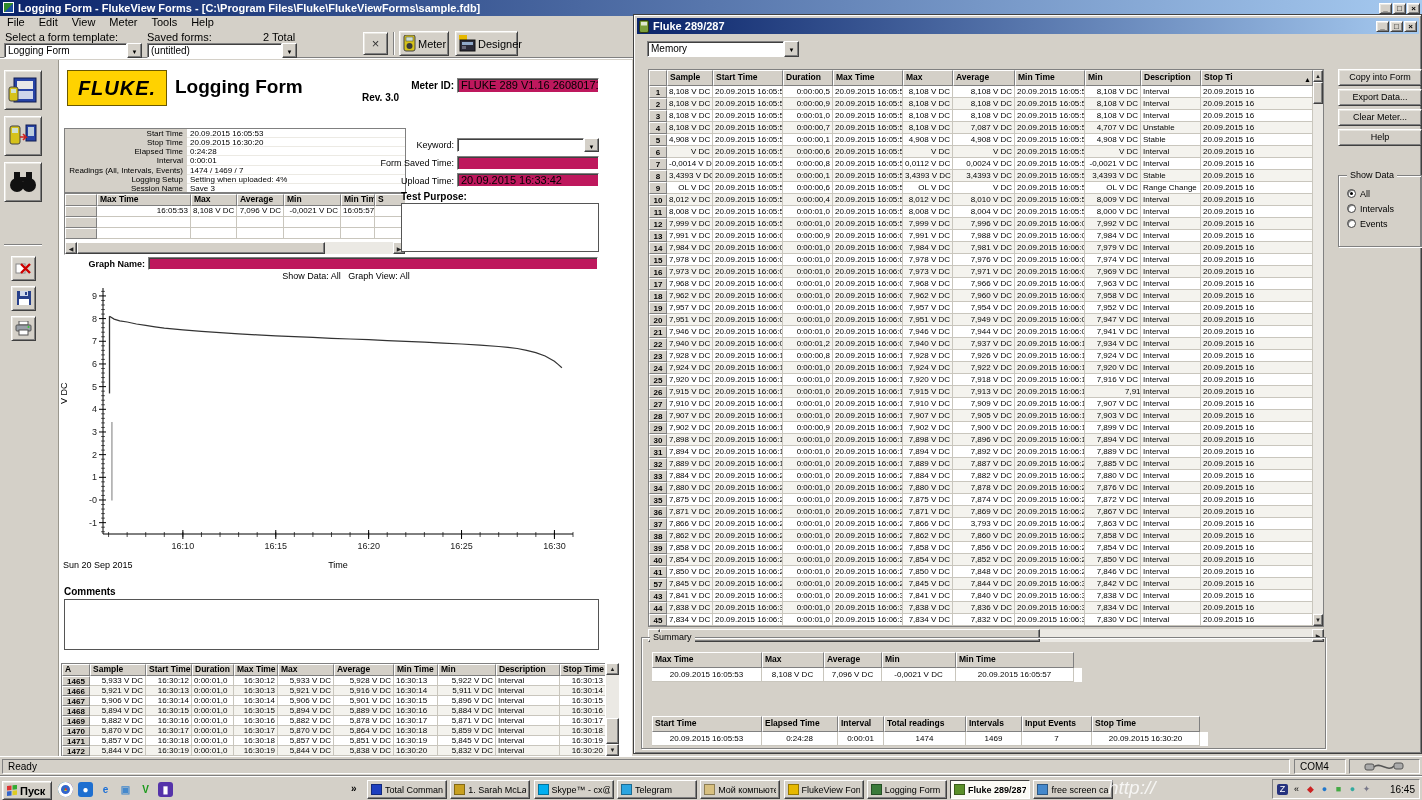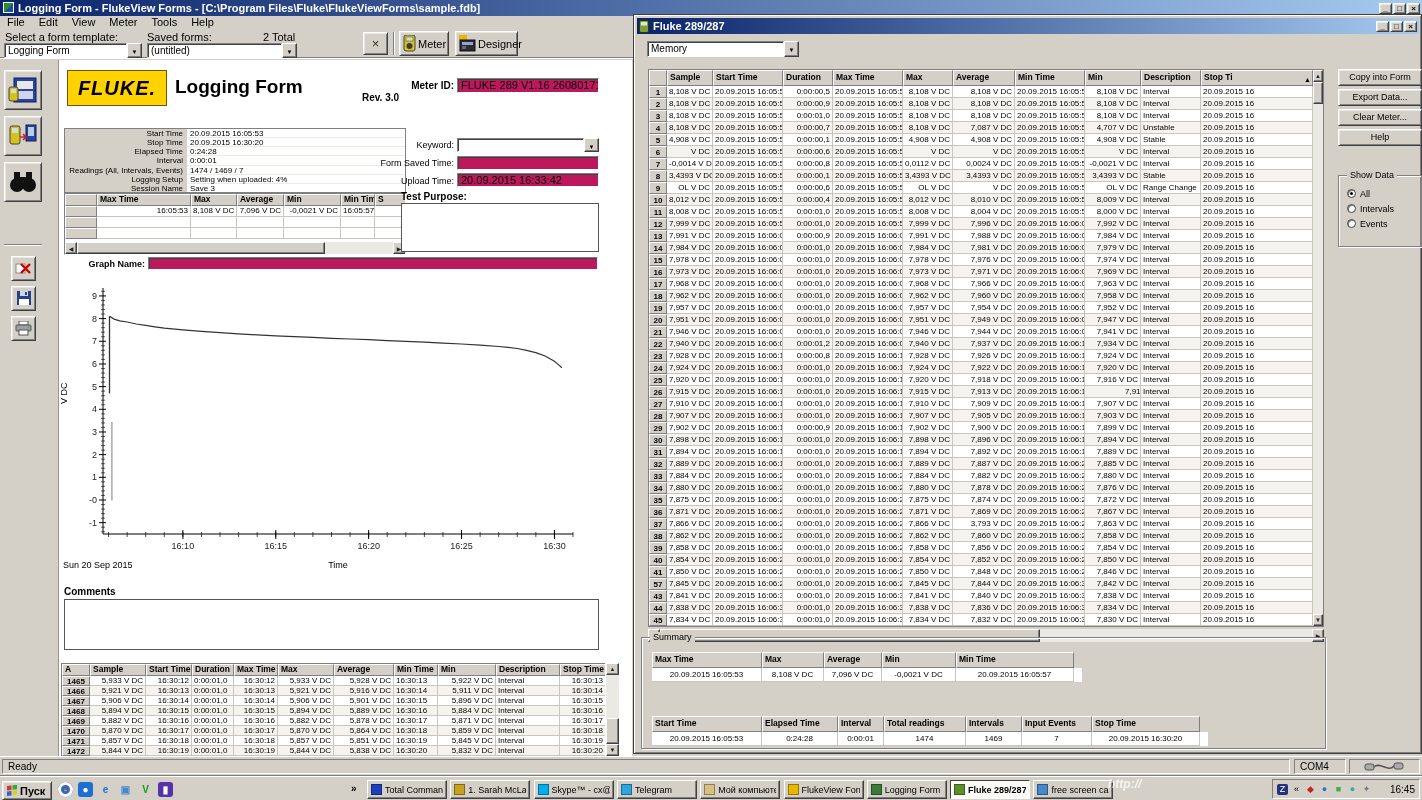--- a/index.html
+++ b/index.html
@@ -62,21 +62,21 @@
   .radio-label{font-size:9px;}
   
   #formdoc{position:absolute;left:58px;top:60px;width:574px;height:696px;background:#fff;overflow:hidden;
     border-left:1px solid #9a978e;}
   .flogo{position:absolute;left:8px;top:10px;width:100px;height:36px;background:#ffd200;
     border:1px solid #6b5900;display:flex;align-items:center;justify-content:center;
     font-weight:bold;font-style:italic;font-size:20px;letter-spacing:1px;color:#000;}
   .info-row{display:flex;height:9.15px;overflow:hidden;}
   .info-label{width:122px;text-align:right;padding-right:4px;font-size:8px;line-height:9px;background:#d4d0c8;}
   .info-value{flex:1;background:#fff;padding-left:3px;font-size:8px;line-height:9px;border-bottom:1px solid #eceae4;}
-  .wm{position:absolute;color:rgba(255,255,255,0.78);font-style:italic;font-size:12px;font-weight:bold;z-index:60;}
+  .wm{position:absolute;color:rgba(255,255,255,0.78);font-style:italic;font-size:19px;font-weight:normal;z-index:60;}
   
   #taskbar{position:absolute;left:0;top:776px;width:1422px;height:24px;background:#d4d0c8;
     border-top:1px solid #fff;box-shadow:0 -1px 0 #808080;z-index:50;}
   .task{position:absolute;top:3px;height:19px;width:80px;background:#d4d0c8;
     border:1px solid;border-color:#fff #404040 #404040 #fff;box-shadow:inset -1px -1px 0 #808080;
     display:flex;align-items:center;padding:0 3px;overflow:hidden;}
   .task.active{background:#fbfaf5;border-color:#404040 #fff #fff #404040;box-shadow:none;font-weight:bold;}
   .task .tico{width:11px;height:11px;flex:0 0 auto;margin-right:3px;border:1px solid rgba(0,0,0,.35);}
   .task .tlab{font-size:9px;white-space:nowrap;overflow:hidden;}
   .qicon{position:absolute;top:5px;width:15px;height:15px;border-radius:3px;
@@ -281,20 +281,21 @@
       <div class="abs" style="left:240px;top:98px;width:155px;text-align:right;font-size:9px;">Form Saved Time:</div>
       <div class="field" style="left:398px;top:96px;width:142px;height:14px;"></div>
       <div class="abs" style="left:240px;top:116px;width:155px;text-align:right;font-size:9px;">Upload Time:</div>
       <div class="field" style="left:398px;top:113px;width:142px;height:14px;">20.09.2015 16:33:42</div>
       <div class="abs bold" style="left:342px;top:131px;font-size:10px;">Test Purpose:</div>
       <div class="abs" style="left:342px;top:143px;width:198px;height:49px;background:#fff;border:1px solid #555;"></div>
 
       <div class="abs bold" style="left:24px;top:199px;width:62px;text-align:right;font-size:9px;">Graph Name:</div>
       <div class="field" style="left:89px;top:197px;width:450px;height:13px;"></div>
 
+      <div class="abs" style="left:0;top:211px;width:574px;text-align:center;font-size:9px;white-space:pre;">Show Data: All   Graph View: All</div>
       <svg class="abs" id="graph-svg" width="500" height="276" style="left:20px;top:222px;">
           <line x1="24" y1="6" x2="24" y2="252" stroke="#000" stroke-width="1"></line>
           <line x1="24" y1="252" x2="494" y2="252" stroke="#000" stroke-width="1"></line>
           <line x1="20" y1="13.935483870967744" x2="27" y2="13.935483870967744" stroke="#000"></line>
           <text x="18" y="16.935483870967744" text-anchor="end" font-size="9" fill="#222">9</text>
           <line x1="20" y1="36.60829493087559" x2="27" y2="36.60829493087559" stroke="#000"></line>
           <text x="18" y="39.60829493087559" text-anchor="end" font-size="9" fill="#222">8</text>
           <line x1="20" y1="59.2811059907834" x2="27" y2="59.2811059907834" stroke="#000"></line>
           <text x="18" y="62.2811059907834" text-anchor="end" font-size="9" fill="#222">7</text>
           <line x1="20" y1="81.95391705069125" x2="27" y2="81.95391705069125" stroke="#000"></line>

